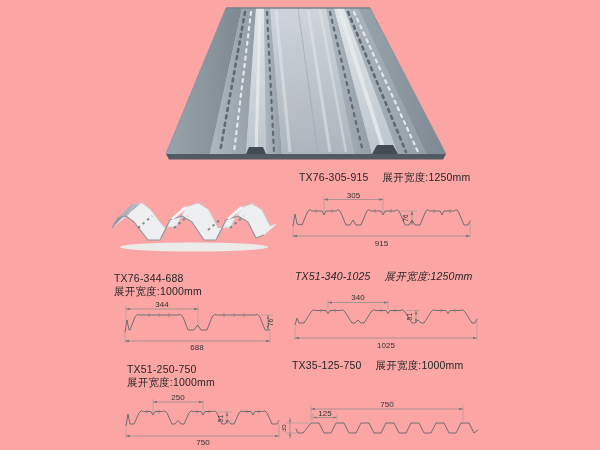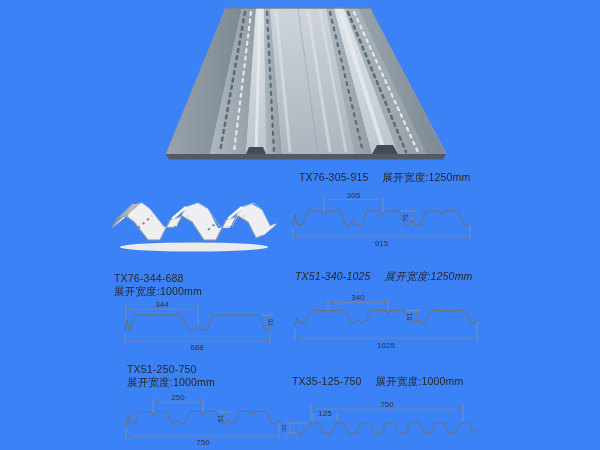--- a/index.html
+++ b/index.html
@@ -1,16 +1,16 @@
 <!DOCTYPE html>
 <html><head>
 <meta charset="utf-8">
 <style>
   html,body{margin:0;padding:0;background:#fff;}
-  #canvas{position:relative;width:600px;height:450px;background:#3b82f6;overflow:hidden;
+  #canvas{position:relative;width:600px;height:450px;background:#fca5a5;overflow:hidden;
           font-family:"Liberation Sans",sans-serif;}
   .abs{position:absolute;}
   .ttl{font-size:10.5px;color:#262626;letter-spacing:.2px;white-space:nowrap;}
   .ttl-row{display:flex;gap:14px;}
   .ttl-stack div{line-height:12.5px;}
   svg text{font-family:"Liberation Sans",sans-serif;fill:#333;}
   .prof{fill:none;stroke:#6e6e6e;stroke-width:1;stroke-linejoin:round;stroke-linecap:round;}
   .tick{fill:none;stroke:#7a7a7a;stroke-width:.7;}
   .dim{stroke:#8a8a8a;stroke-width:.7;fill:none;}
   .ext{stroke:#9a9a9a;stroke-width:.6;fill:none;}
@@ -194,21 +194,21 @@
       L31,19.5 L38.5,19.5 Q41,17.5 43,21 L48,32 L51,32 L54,28.5 L57,32 L60,32 L65,21
       Q67,17.5 69.5,19.5 L77,19.5 L79,23 L81,19.5 L88.5,19.5 Q91,17.5 93,21 L98,32 L101,32
       L104,28.5 L107,32 L110,32 L115,21 Q117,17.5 119.5,19.5 L127,19.5 L129,23 L131,19.5
       L138.5,19.5 Q141,17.5 143,21 L148,32 L153,32 L155,28.5"></path>
     <path class="tick" d="M23,18v3.5 M35,18v3.5 M73,18v3.5 M85,18v3.5 M123,18v3.5 M135,18v3.5"></path>
     <text class="dimtxt" x="54" y="8" text-anchor="middle">250</text>
     <text class="dimtxt-sm" x="99" y="26.5" text-anchor="middle" transform="rotate(-90 99 26.5)">51</text>
     <text class="dimtxt" x="79" y="52.5" text-anchor="middle">750</text>
   </svg>
 
-  <div class="abs ttl ttl-row" style="left:292px;top:375px;">
+  <div class="abs ttl ttl-row" style="left:292px;top:359px;">
     <span>TX35-125-750</span>
     <span>展开宽度:1000mm</span>
   </div>
   <svg class="abs" style="left:282px;top:397px;" width="214" height="52" viewBox="0 0 214 52">
     <path class="ext" d="M29,8V24 M181,8V24 M31,16V24 M55,16V24 M4,26H27 M4,36H15"></path>
     <path class="dim" d="M29,12H181 M31,20.5H55 M8,20V42"></path>
     <polygon class="arr" points="29,12 33,10.8 33,13.2"></polygon>
     <polygon class="arr" points="181,12 177,10.8 177,13.2"></polygon>
     <polygon class="arr" points="31,20.5 34.5,19.4 34.5,21.6"></polygon>
     <polygon class="arr" points="55,20.5 51.5,19.4 51.5,21.6"></polygon>

